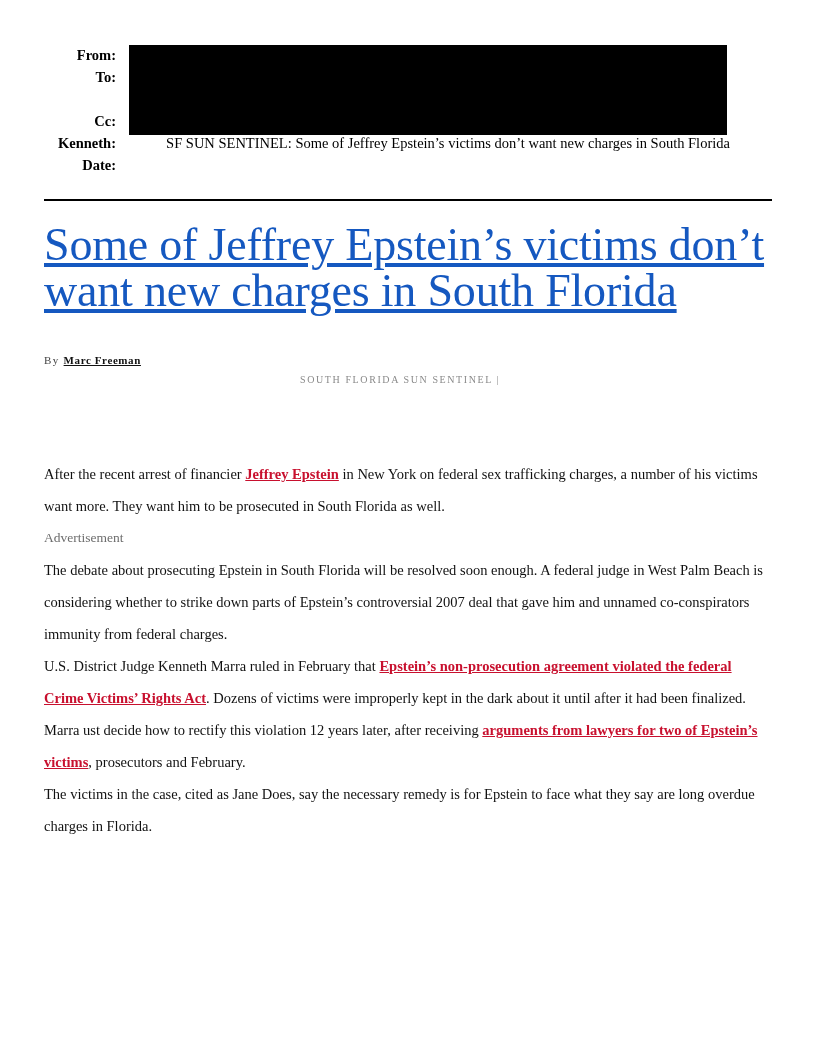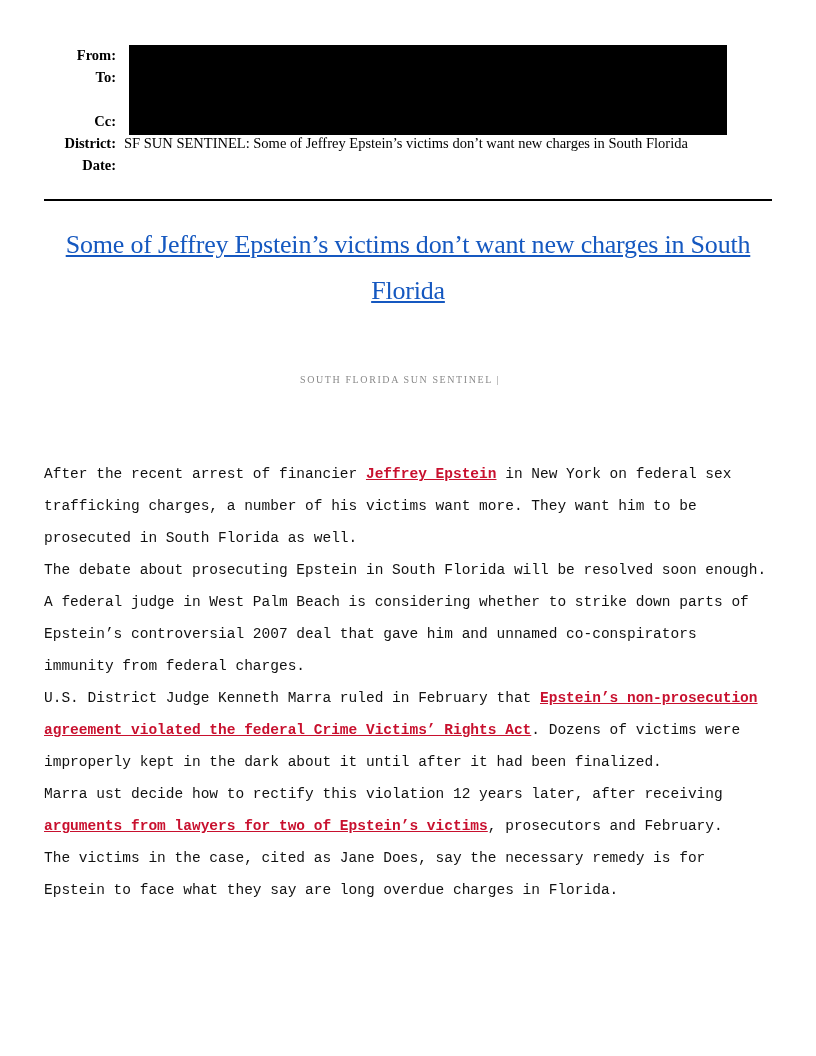--- a/index.html
+++ b/index.html
@@ -40,20 +40,21 @@
     width: 72px;
     text-align: right;
     font-weight: bold;
     padding-right: 8px;
     flex: 0 0 auto;
     white-space: nowrap;
   }
   .hdr-value {
     flex: 1 1 auto;
     position: relative;
+    text-align: center;
   }
   .redaction {
     position: absolute;
     left: 85px;
     top: 1px;
     width: 598px;
     height: 90px;
     background: #000000;
   }
   .hdr-rule {
@@ -67,28 +68,27 @@
 
   
   .article {
     position: absolute;
     left: 44px;
     top: 222px;
     width: 728px;
   }
   .headline {
     font-family: "Liberation Serif", serif;
-    font-size: 26px;
+    font-size: 46px;
     line-height: 46px;
     font-weight: normal;
     color: #1558c0;
     text-decoration: underline;
     margin: 0;
     letter-spacing: -0.2px;
-    text-align: center;
   }
   .byline-block {
     margin-top: 40px;
     position: relative;
     height: 58px;
   }
   .byline {
     font-family: "Liberation Serif", serif;
     font-size: 11px;
     letter-spacing: 1px;
@@ -117,21 +117,20 @@
     font-size: 10px;
     letter-spacing: 1.6px;
     color: #8a8a8a;
   }
 
   .body-copy {
     margin-top: 46px;
     font-size: 14.5px;
     line-height: 32px;
     color: #111111;
-    font-family: Liberation Mono, monospace;
   }
   .body-copy p {
     margin: 0 0 0 0;
     text-align: left;
   }
   .body-copy a,
   .link-red {
     color: #c8102e;
     font-weight: bold;
     text-decoration: underline;
@@ -165,48 +164,53 @@
       <div class="hdr-label"></div>
       <div class="hdr-value"></div>
     </div>
 
     <div class="hdr-row">
       <div class="hdr-label">Cc:</div>
       <div class="hdr-value"></div>
     </div>
 
     <div class="hdr-row">
-      <div class="hdr-label">District:</div>
+      <div class="hdr-label">Kenneth:</div>
       <div class="hdr-value">SF SUN SENTINEL: Some of Jeffrey Epstein’s victims don’t want new charges in South Florida</div>
     </div>
 
     <div class="hdr-row">
       <div class="hdr-label">Date:</div>
     </div>
 
     <div class="redaction"></div>
   </div>
 
   <div class="hdr-rule"></div>
 
   <div class="article">
 
     <h1 class="headline">Some of Jeffrey Epstein’s victims don’t want new charges in South Florida</h1>
 
     <div class="byline-block">
+      <div class="byline">
+        <span class="by-word">By</span>
+        <span class="author">Marc Freeman</span>
+      </div>
       <div class="publication">SOUTH FLORIDA SUN SENTINEL |</div>
     </div>
 
     <div class="body-copy">
 
       <p>
         <span>After the recent arrest of financier </span><a class="link-red" href="#">Jeffrey Epstein</a><span> in New York on federal sex trafficking charges, a number of his victims want more. They want him to be prosecuted in South Florida as well.</span>
       </p>
 
 
+      <p class="advertisement">Advertisement</p>
 
       <p>
         <span>The debate about prosecuting Epstein in South Florida will be resolved soon enough. A federal judge in West Palm Beach is considering whether to strike down parts of Epstein’s controversial 2007 deal that gave him and unnamed co-conspirators immunity from federal charges.</span>
       </p>
 
       <p>
         <span>U.S. District Judge Kenneth Marra ruled in February that </span><a class="link-red" href="#">Epstein’s non-prosecution agreement violated the federal Crime Victims’ Rights Act</a><span>. Dozens of victims were improperly kept in the dark about it until after it had been finalized.</span>
       </p>
 
       <p>

